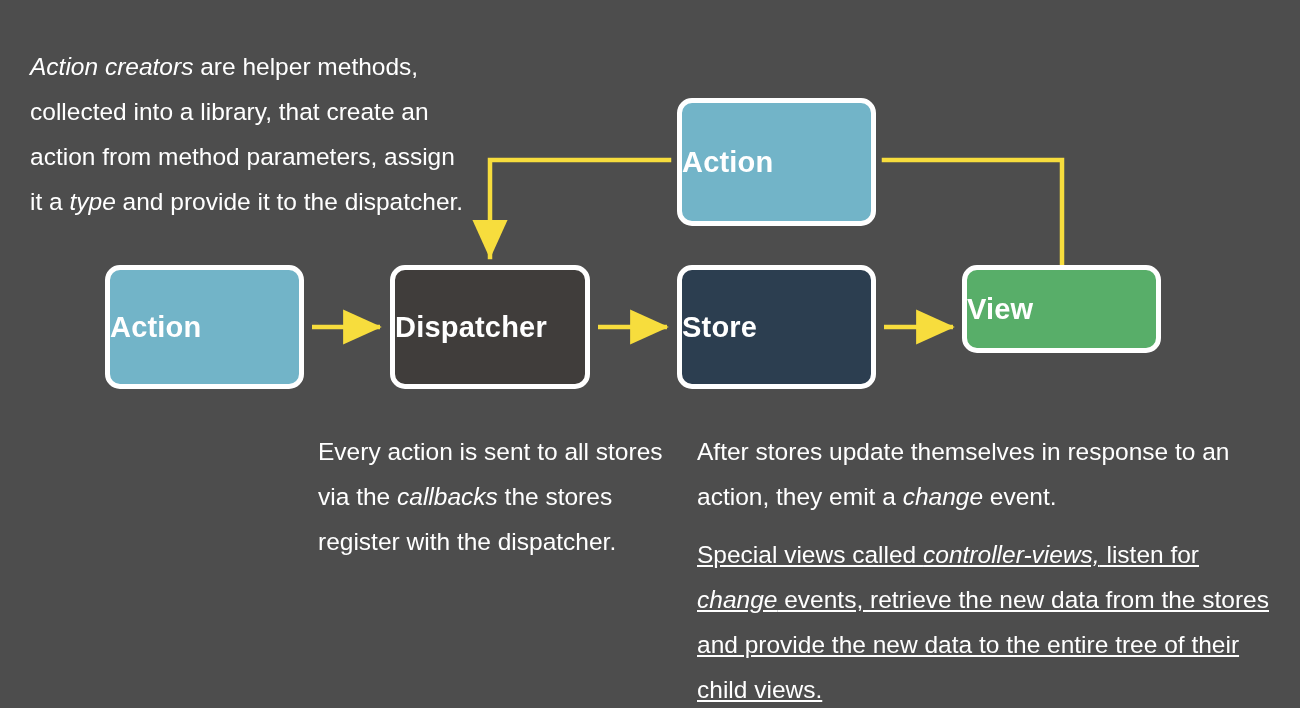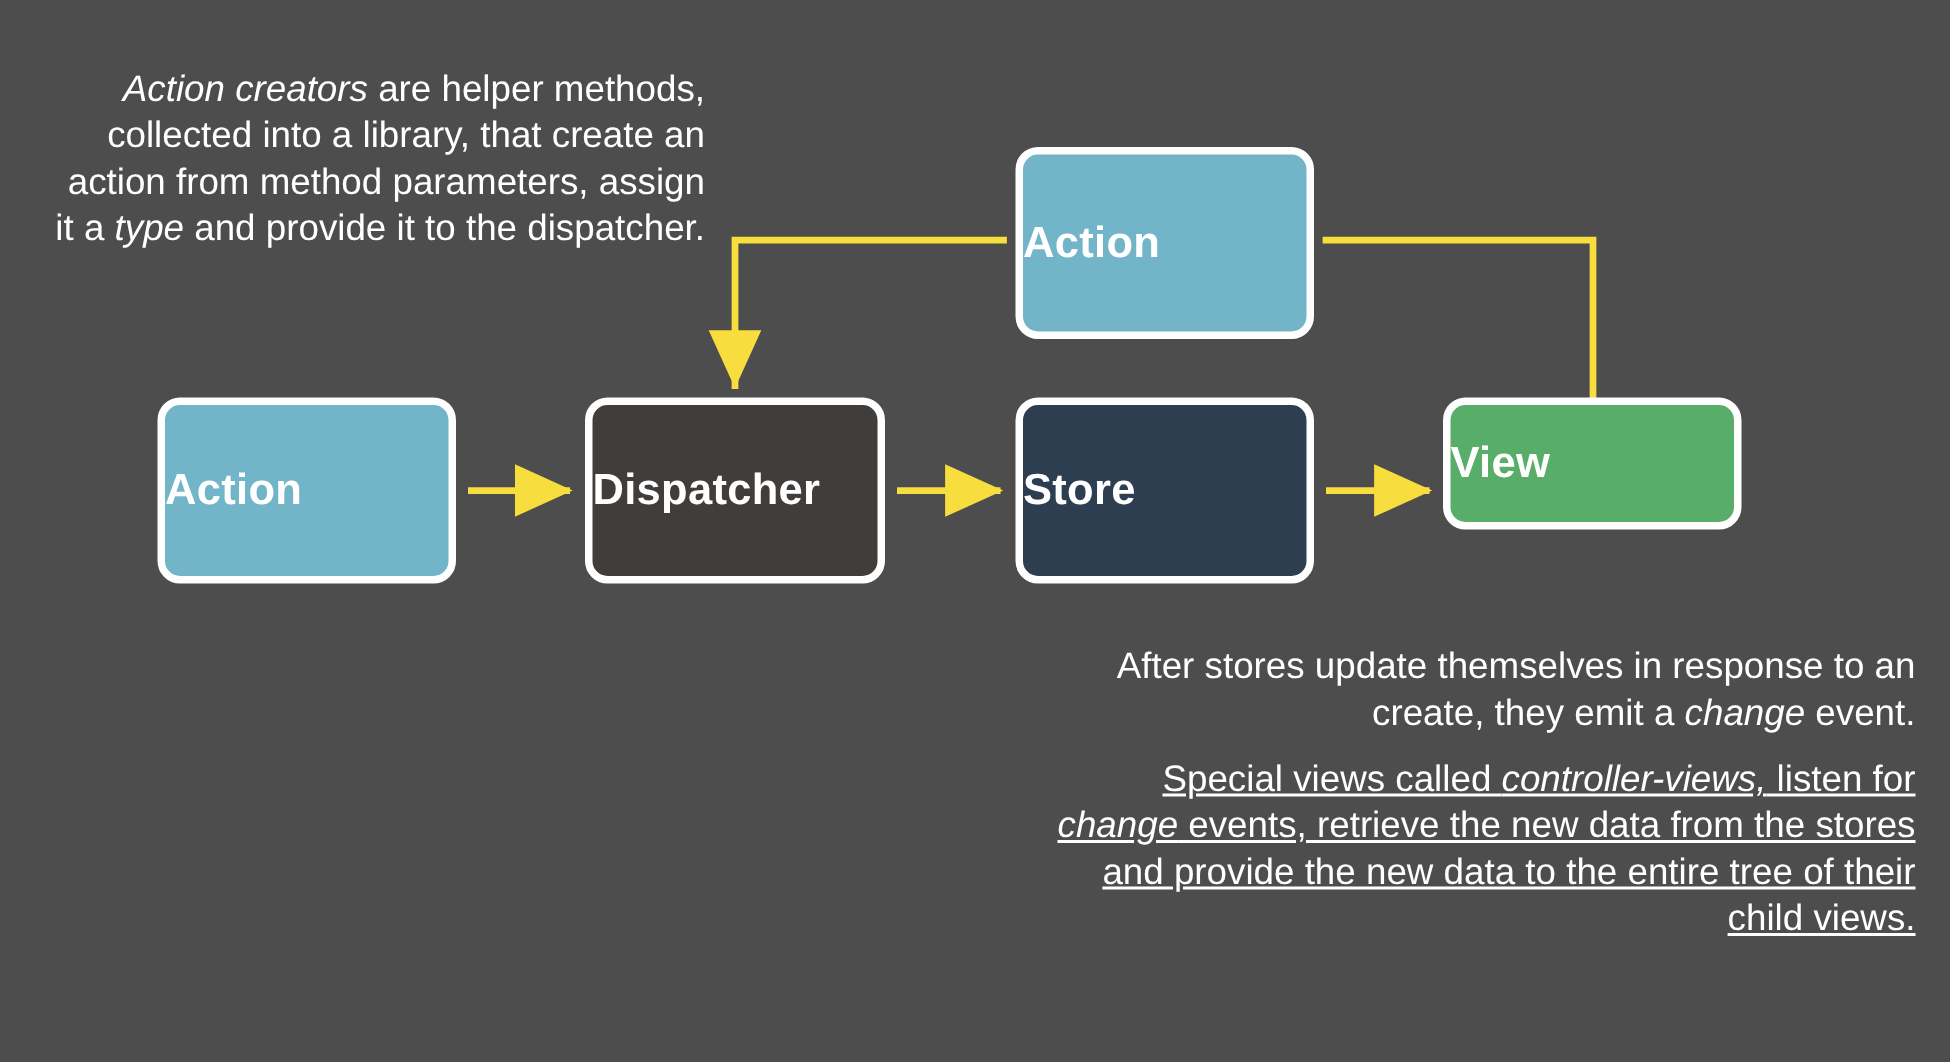--- a/index.html
+++ b/index.html
@@ -69,23 +69,22 @@
   #node-view {
     left: 962px;  top: 265px;  width: 199px; height: 88px;
     background: #58ae69;
   }
 
   
   .textblock {
     position: absolute;
     color: #ffffff;
     font-size: 24.5px;
-    line-height: 31px;
+    line-height: 45px;
     z-index: 2;
-    text-align: right;
   }
   .textblock p {
     margin: 0;
   }
   .textblock p + p {
     margin-top: 13px;
     text-decoration: underline;
   }
   .textblock em {
     font-style: italic;
@@ -154,19 +153,22 @@
   </div>
 
   <div class="node" id="node-view">
     <span class="node-label">View</span>
   </div>
 
   <div class="textblock" id="caption-action-creators">
     <p><em>Action creators</em><span> are helper methods, collected into a library, that create an action from method parameters, assign it a </span><em>type</em><span> and provide it to the dispatcher.</span></p>
   </div>
 
+  <div class="textblock" id="caption-dispatcher">
+    <p><span>Every action is sent to all stores via the </span><em>callbacks</em><span> the stores register with the dispatcher.</span></p>
+  </div>
 
   <div class="textblock" id="caption-store-view">
-    <p><span>After stores update themselves in response to an create, they emit a </span><em>change</em><span> event.</span></p>
+    <p><span>After stores update themselves in response to an action, they emit a </span><em>change</em><span> event.</span></p>
     <p><span>Special views called </span><em>controller-views,</em><span> listen for </span><em>change</em><span> events, retrieve the new data from the stores and provide the new data to the entire tree of their child views.</span></p>
   </div>
 
 </div>
 
 </body></html>

